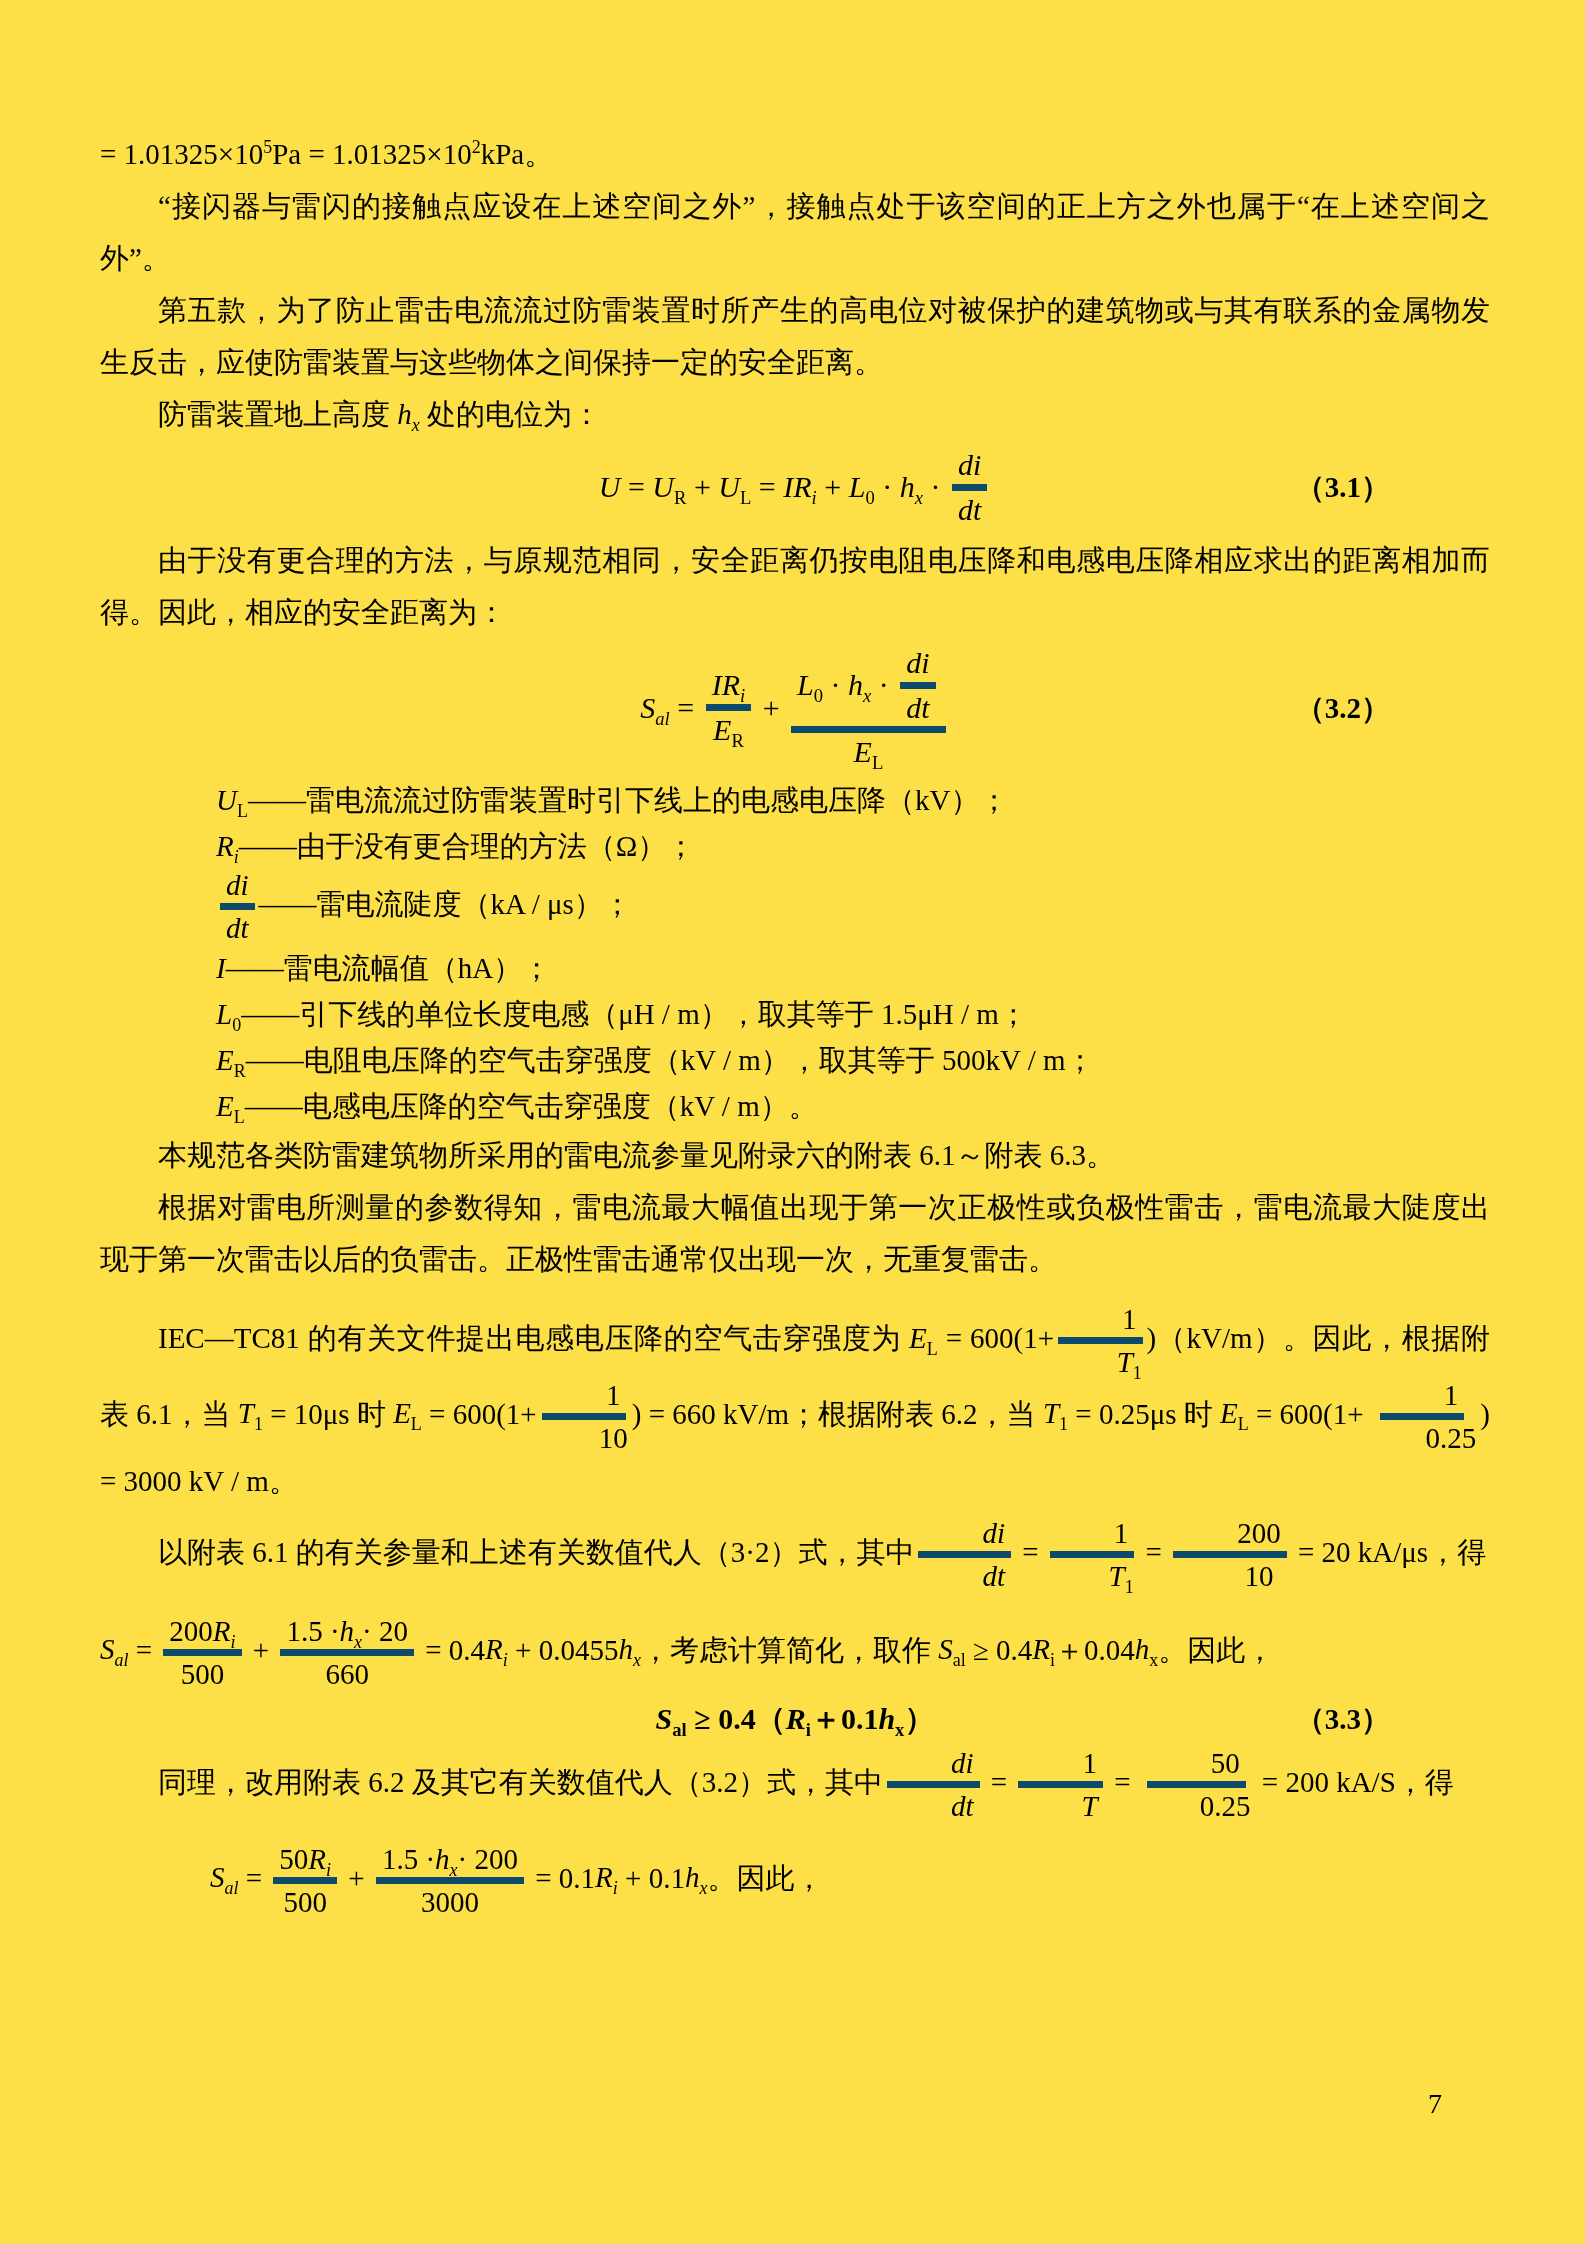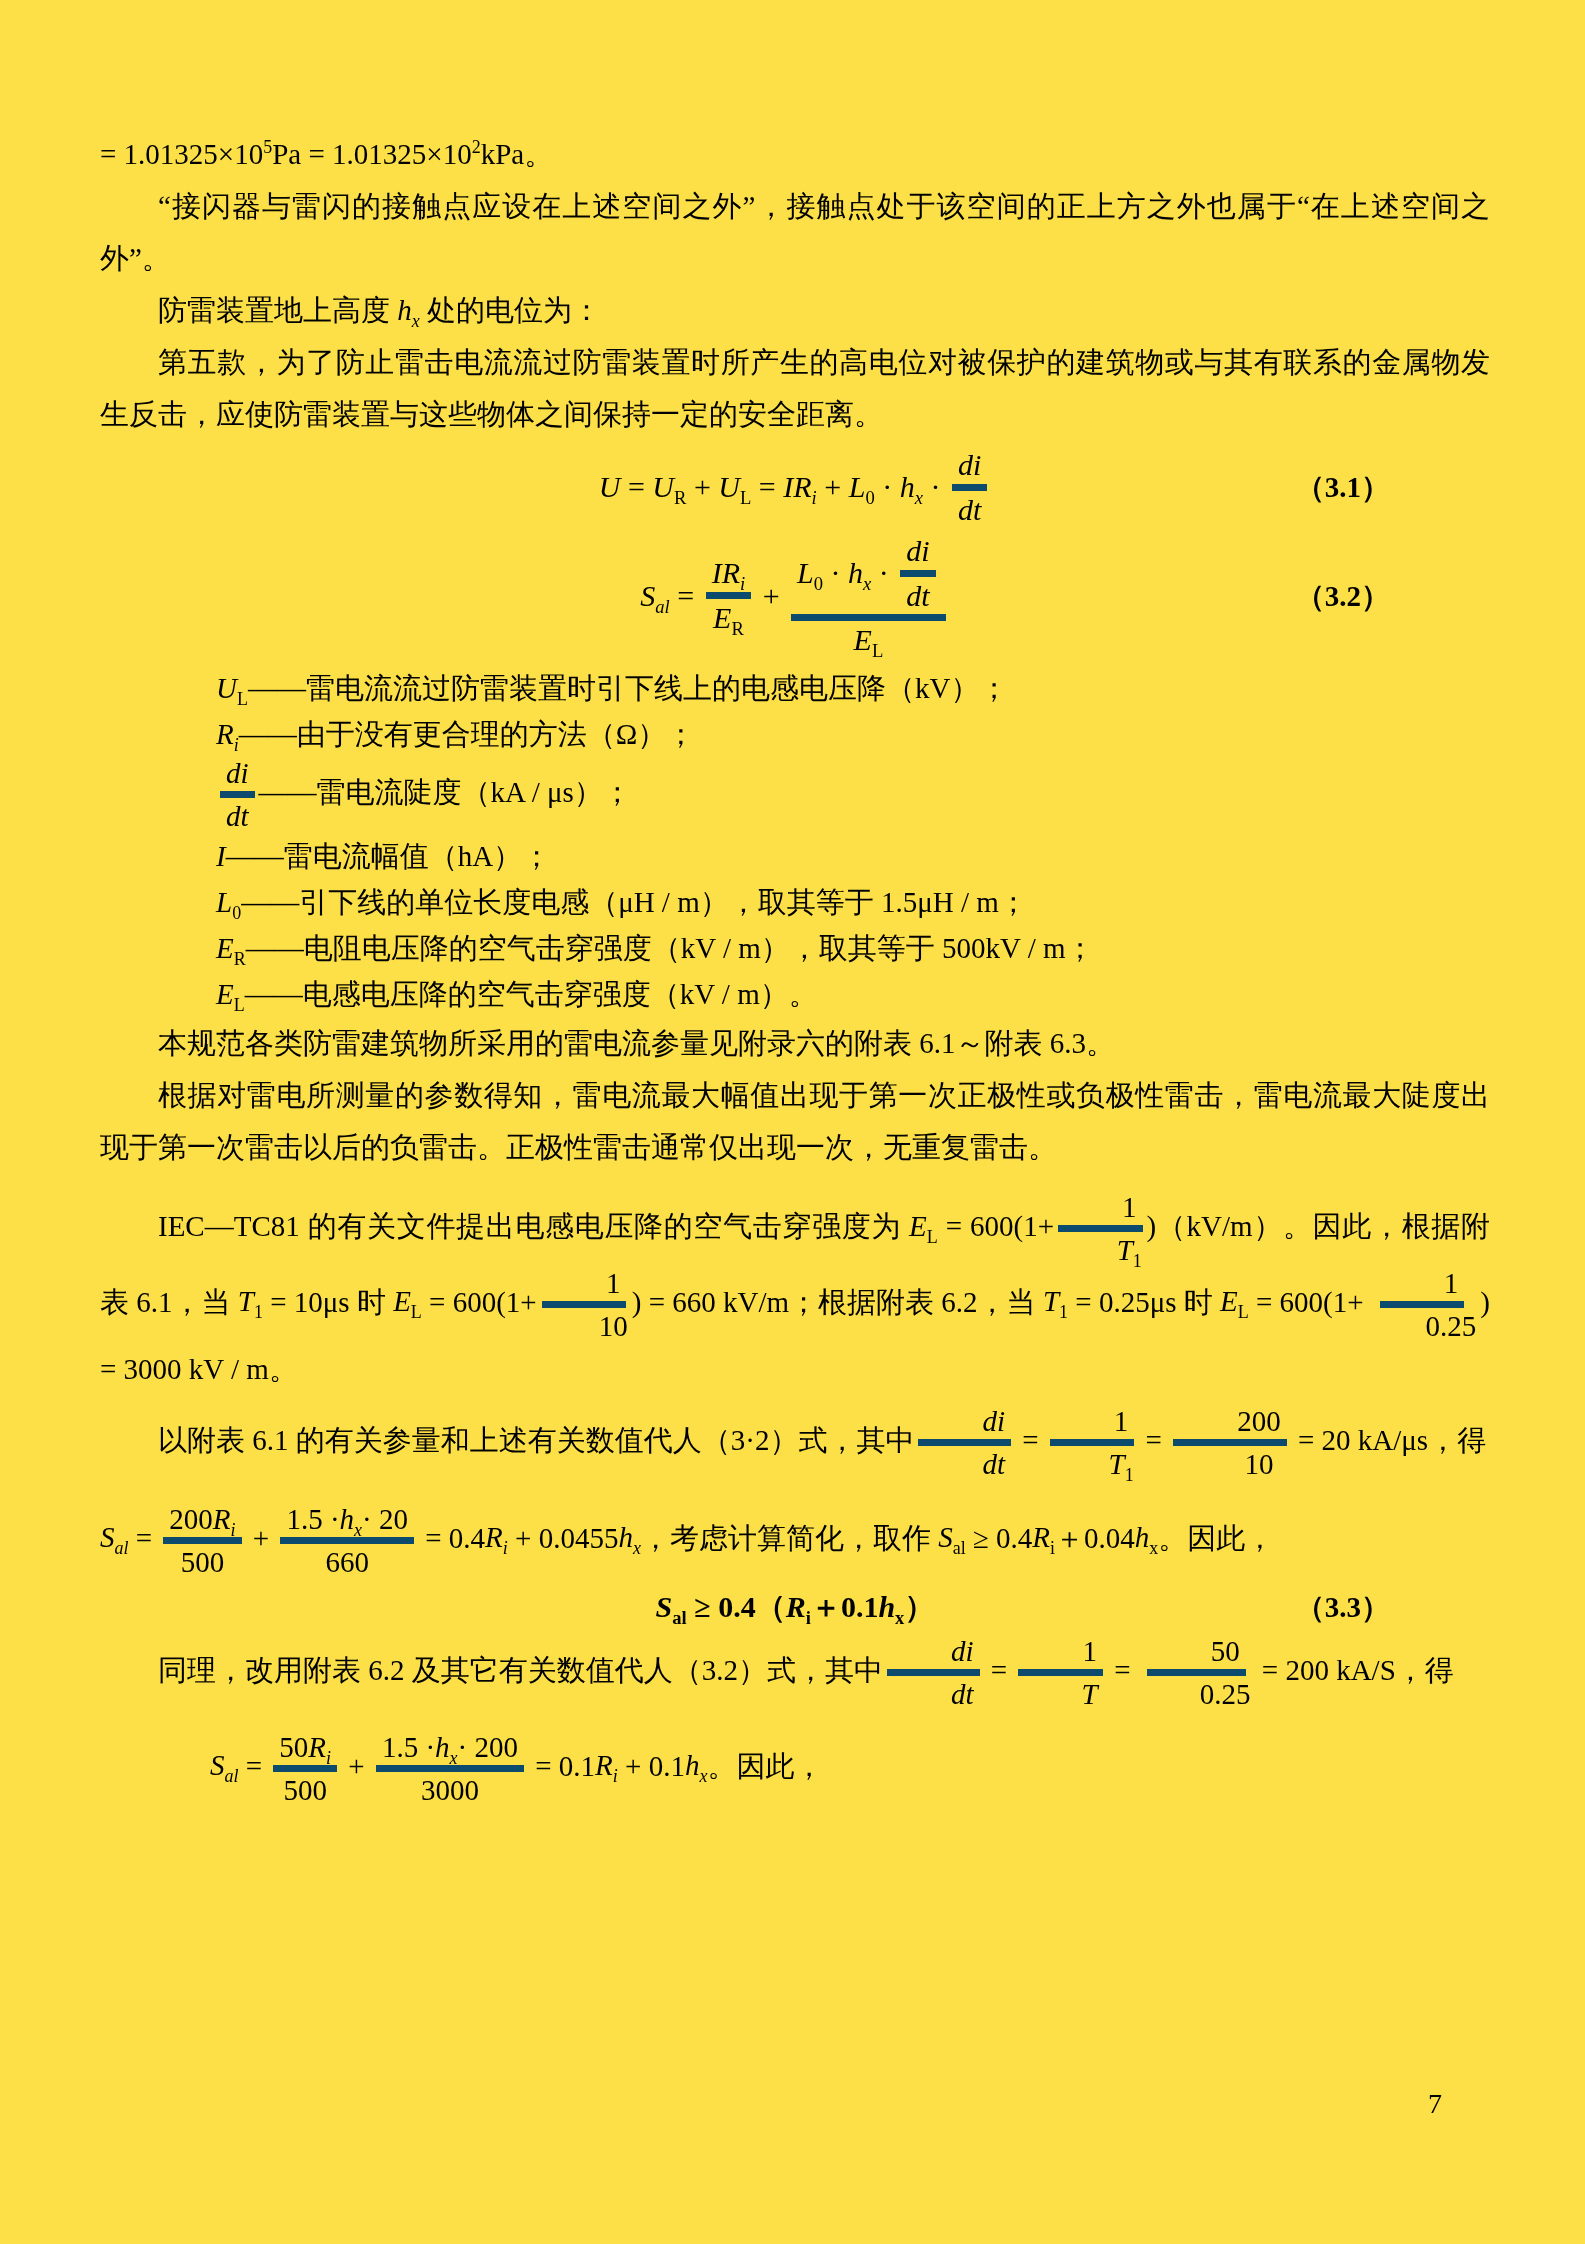--- a/index.html
+++ b/index.html
@@ -88,23 +88,23 @@
 </style>
 </head>
 <body>
 
 <div class="page">
 
   <p class="para"><span>= 1.01325×10<sup>5</sup></span><span>Pa = 1.01325×10<sup>2</sup></span><span>kPa。</span></p>
 
   <p class="para indent">“接闪器与雷闪的接触点应设在上述空间之外”，接触点处于该空间的正上方之外也属于“在上述空间之外”。</p>
 
+  <p class="para indent">第五款，为了防止雷击电流流过防雷装置时所产生的高电位对被保护的建筑物或与其有联系的金属物发生反击，应使防雷装置与这些物体之间保持一定的安全距离。</p>
+
   <p class="para indent"><span>防雷装置地上高度 </span><span class="var">h<sub class="var">x</sub></span><span> 处的电位为：</span></p>
-
-  <p class="para indent">第五款，为了防止雷击电流流过防雷装置时所产生的高电位对被保护的建筑物或与其有联系的金属物发生反击，应使防雷装置与这些物体之间保持一定的安全距离。</p>
 
   <div class="eq-row">
     <span class="eq-body">
         <span class="var">U</span>
         <span>&nbsp;=&nbsp;</span>
         <span class="var">U<sub>R</sub></span>
         <span>&nbsp;+&nbsp;</span>
         <span class="var">U<sub>L</sub></span>
         <span>&nbsp;=&nbsp;</span>
         <span class="var">IR<sub class="var">i</sub></span>
@@ -118,20 +118,21 @@
             <span class="var">di</span>
           </span>
           <span class="den">
             <span class="var">dt</span>
           </span>
         </span>
       </span>
     <span class="eq-num">（3.1）</span>
   </div>
 
+  <p class="para indent">由于没有更合理的方法，与原规范相同，安全距离仍按电阻电压降和电感电压降相应求出的距离相加而得。因此，相应的安全距离为：</p>
 
   <div class="eq-row">
     <span class="eq-body">
         <span class="var">S<sub class="var">al</sub></span>
         <span>&nbsp;=&nbsp;</span>
         <span class="frac">
           <span class="num">
             <span class="var">IR<sub class="var">i</sub></span>
           </span>
           <span class="den">

